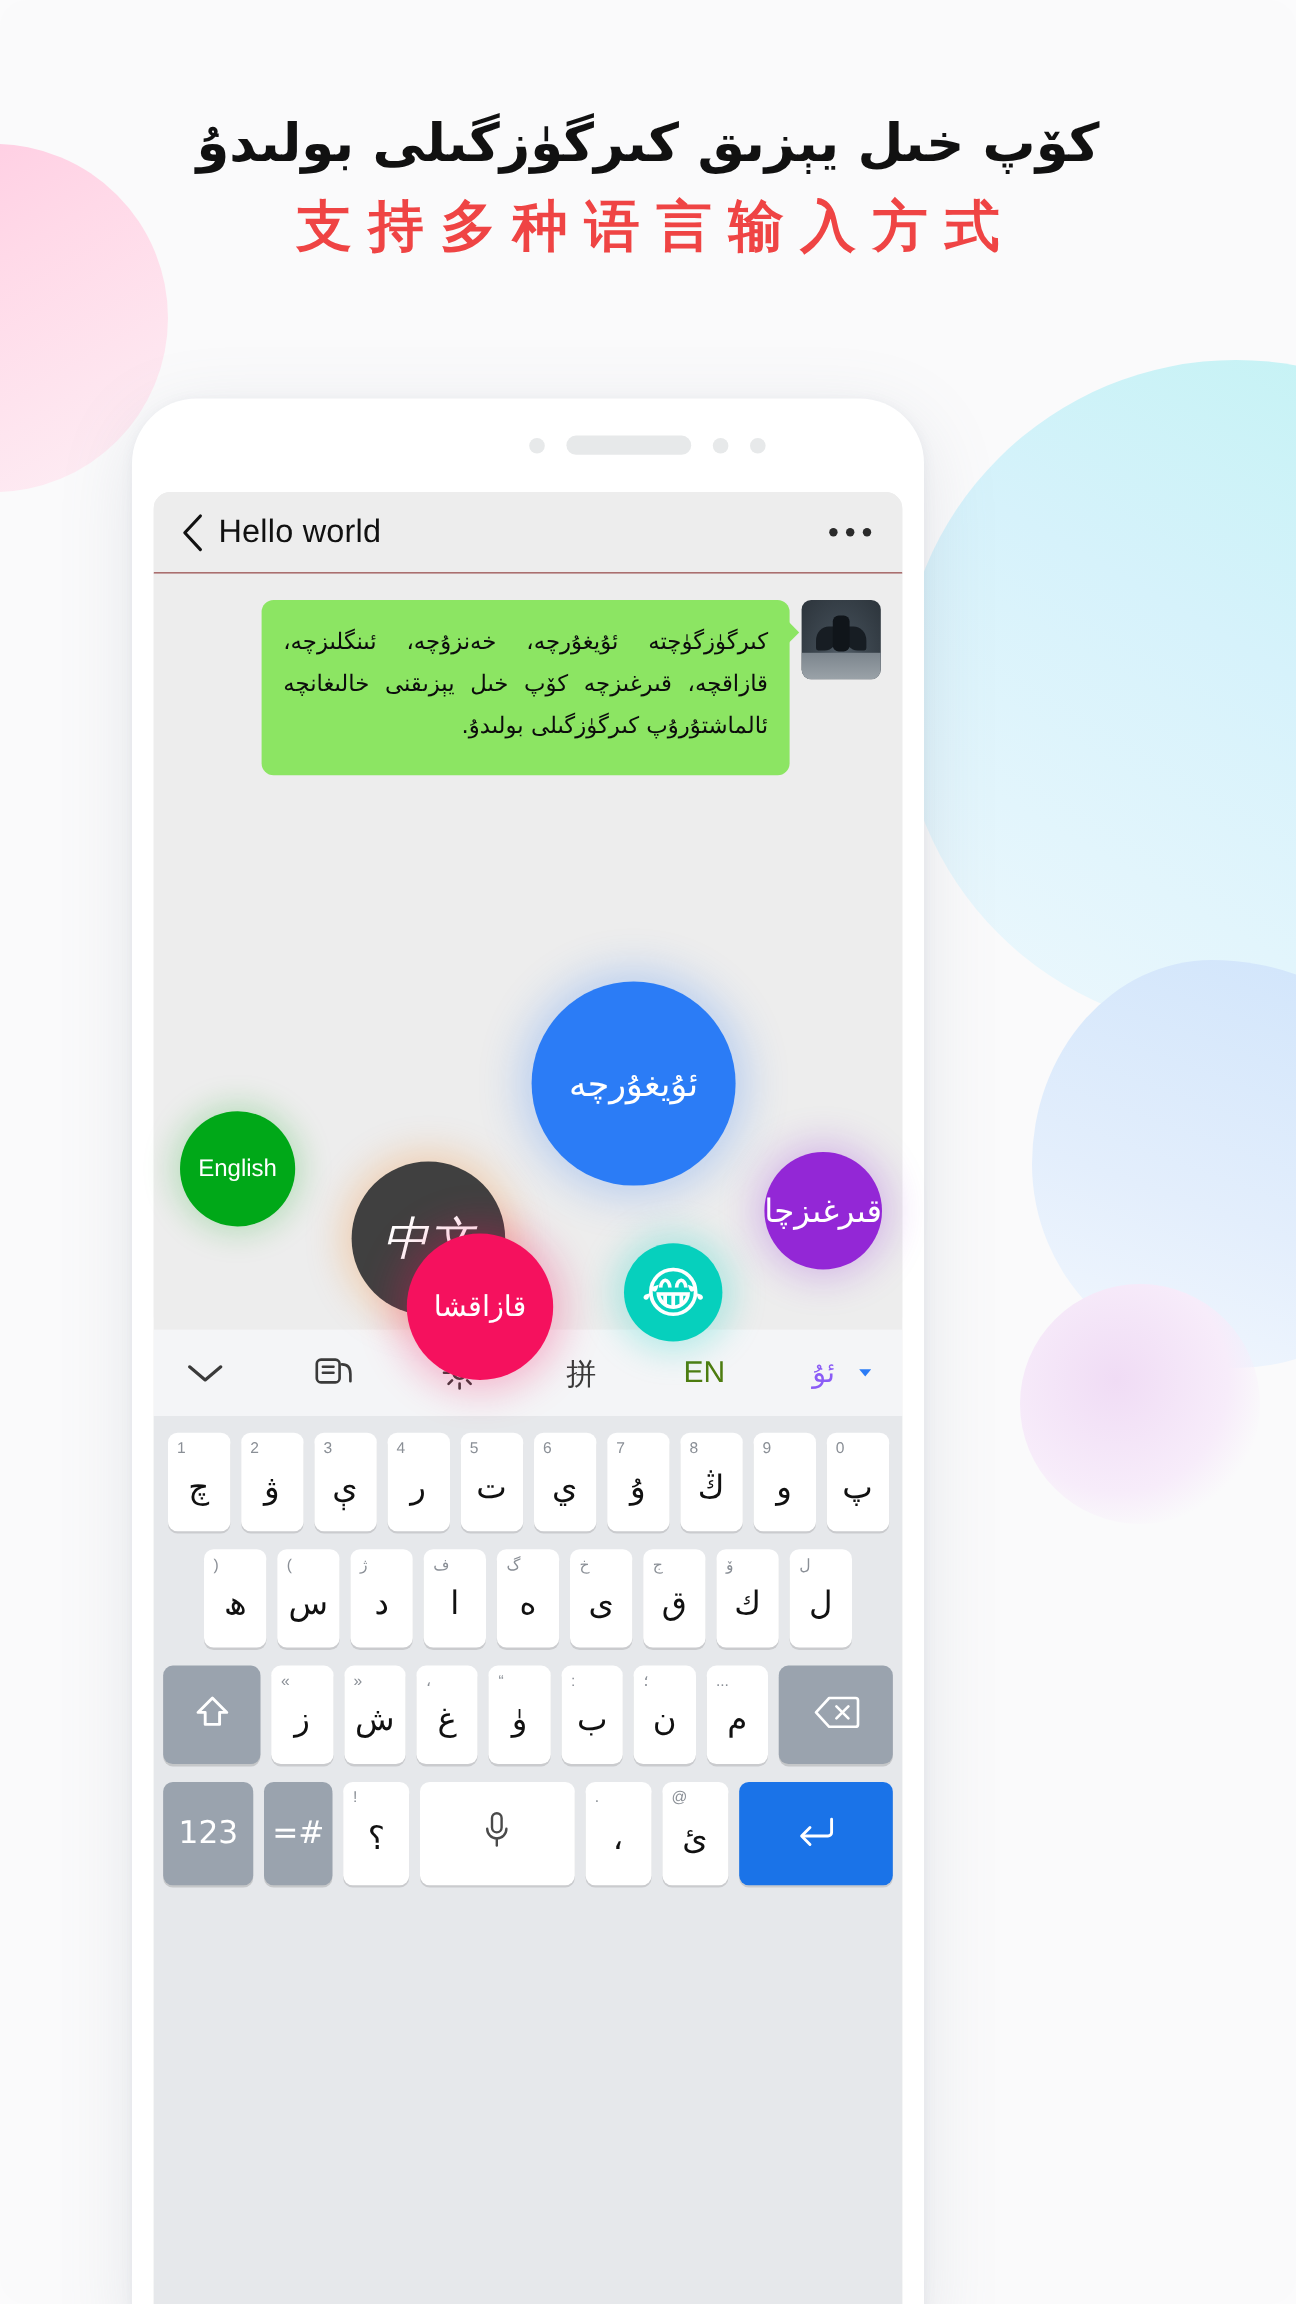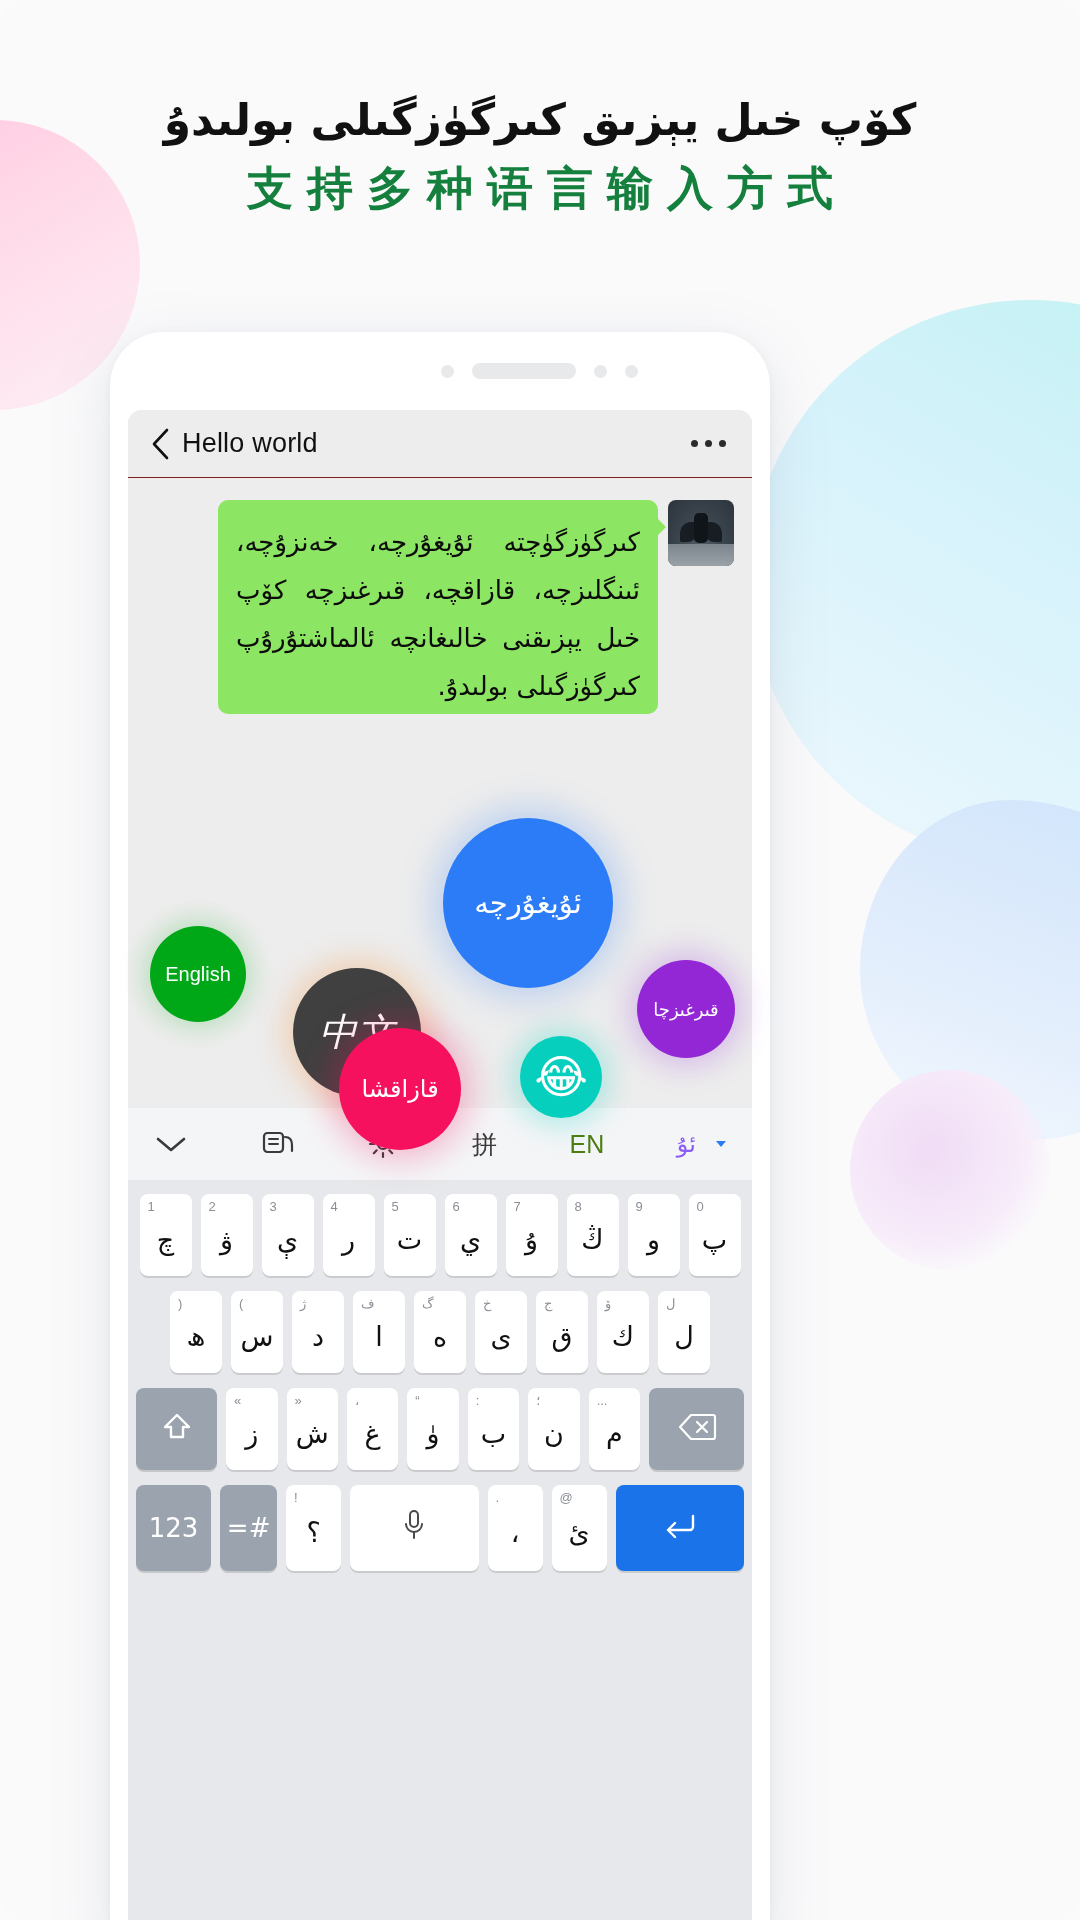--- a/index.html
+++ b/index.html
@@ -40,21 +40,21 @@
     color: #111;
     font-family: "DejaVu Sans", sans-serif;
     letter-spacing: 0px;
     padding: 0 60px;
   }
   #headline-zh {
     margin-top: 14px;
     font-size: 46px;
     line-height: 1.2;
     font-weight: 700;
-    color: #15803d;
+    color: #ef4444;
     letter-spacing: 14px;
     padding-left: 14px;
     font-family: "DejaVu Sans", sans-serif;
   }
 
   
   #phone {
     position: absolute; left: 110px; top: 332px;
     width: 660px; height: 1610px;
     background: #ffffff;
@@ -90,25 +90,25 @@
   #back-chevron svg { display:block; }
   #chat-title { font-size: 27px; color: #111; font-weight: 500; letter-spacing: .2px; }
   #chat-more { margin-left: auto; display: flex; gap: 7px; align-items: center; padding-right: 4px; }
   .more-dot { width: 7px; height: 7px; border-radius: 50%; background: #2b2b2b; }
 
   
   #chat-body { position: relative; height: 620px; background: #ededed; padding: 22px 18px 0 18px; }
   #msg-row { display: flex; align-items: flex-start; gap: 10px; justify-content: flex-end; }
   #msg-bubble {
     background: #8ce563; border-radius: 10px;
-    padding: 18px 18px 4px 18px;
+    padding: 18px 18px 23px 18px;
     max-width: 440px;
     direction: rtl; text-align: justify;
     font-family: "DejaVu Sans", sans-serif;
-    font-size: 26px; line-height: 1.85; color: #0c0c0c;
+    font-size: 19px; line-height: 1.85; color: #0c0c0c;
     position: relative;
   }
   #msg-bubble::after{
     content:""; position:absolute; right:-8px; top:18px;
     border-top:9px solid transparent; border-bottom:9px solid transparent;
     border-left:9px solid #8ce563;
   }
   #avatar {
     width: 66px; height: 66px; border-radius: 8px; flex: 0 0 auto;
     background:
@@ -187,21 +187,21 @@
   #bub-english { left: 150px; top: 926px; width: 96px; height: 96px;
     background: #00a818; font-size: 20px;
     box-shadow: 0 0 26px 6px rgba(0,168,24,0.22); }
   #bub-zh { left: 293px; top: 968px; width: 128px; height: 128px;
     background: #404040; font-size: 38px; font-family:"DejaVu Sans",sans-serif;
     box-shadow: 0 0 30px 8px rgba(248,119,9,0.25); font-style: italic; }
   #bub-uy { left: 443px; top: 818px; width: 170px; height: 170px;
     background: #2b7cf6; font-size: 29px; font-family:"DejaVu Sans",sans-serif; direction:rtl;
     box-shadow: 0 0 34px 10px rgba(43,124,246,0.25); }
   #bub-kg { left: 637px; top: 960px; width: 98px; height: 98px;
-    background: #9327d6; font-size: 18px; font-family:"DejaVu Sans",sans-serif; direction:rtl;
+    background: #9327d6; font-size: 27px; font-family:"DejaVu Sans",sans-serif; direction:rtl;
     box-shadow: 0 0 30px 8px rgba(147,39,214,0.25); }
   #bub-kz { left: 339px; top: 1028px; width: 122px; height: 122px;
     background: #f5115e; font-size: 24px; font-family:"DejaVu Sans",sans-serif; direction:rtl;
     box-shadow: 0 0 32px 9px rgba(245,17,94,0.28); }
   #bub-emoji { left: 520px; top: 1036px; width: 82px; height: 82px;
     background: #06d0bd; font-size: 46px;
     box-shadow: 0 0 28px 8px rgba(6,208,189,0.28); }
 </style>
 </head>
 <body>

